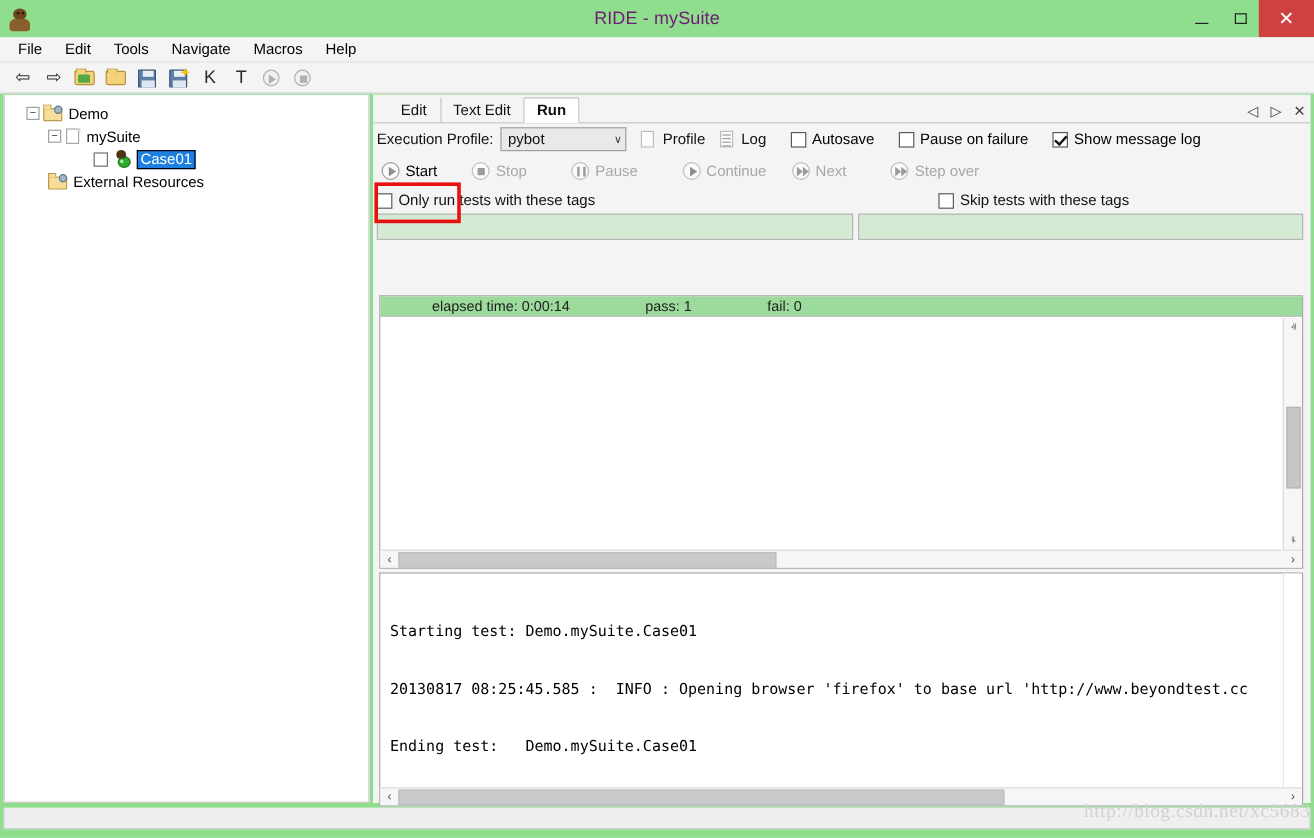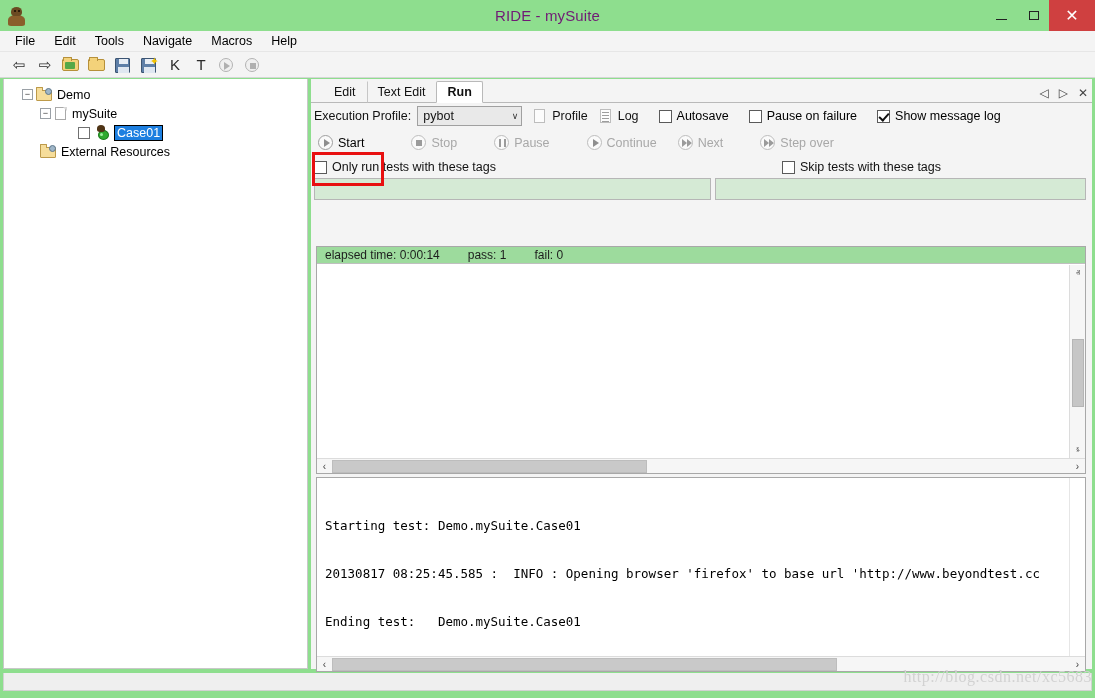--- a/index.html
+++ b/index.html
@@ -330,21 +330,21 @@
   .output-box {
     position: absolute; left: 5px; top: 143px; width: 770px; height: 228px;
     border: 1px solid #a8a8a8; background: #fff;
   }
   .status-bar {
     height: 17px; background: #9ddb9d;
     display: flex; align-items: center;
     font-size: 12px; color: #1d1d1d; padding-left: 8px;
     border-bottom: 1px solid #bfbfbf;
   }
-  .status-bar span { margin-right: 28px; }
+  .status-bar span { margin-right: 28px; margin-left: 35px; }
   .console {
     position: absolute; left: 0; top: 18px; right: 0; bottom: 15px;
     overflow: hidden;
     font-family: "DejaVu Sans Mono", monospace;
     font-size: 12.5px; color: #000;
     padding: 5px 0 0 8px;
     line-height: 16px;
     white-space: pre;
   }
   .console .line { position: relative; }
@@ -557,21 +557,21 @@
           <span class="cbx"></span>
           <span>Pause on failure</span>
         </div>
         <div class="cb-group">
           <span class="cbx checked"></span>
           <span>Show message log</span>
         </div>
       </div>
 
       <div class="row buttons-row">
-        <div class="rbtn enabled" style="margin-right:36px;">
+        <div class="rbtn enabled" style="margin-right:18px;">
           <span class="ic">
               <span class="play"></span>
             </span>
           <span>Start</span>
         </div>
         <div class="rbtn disabled" style="margin-right:26px;">
           <span class="ic">
               <span class="stopsq"></span>
             </span>
           <span>Stop</span>

